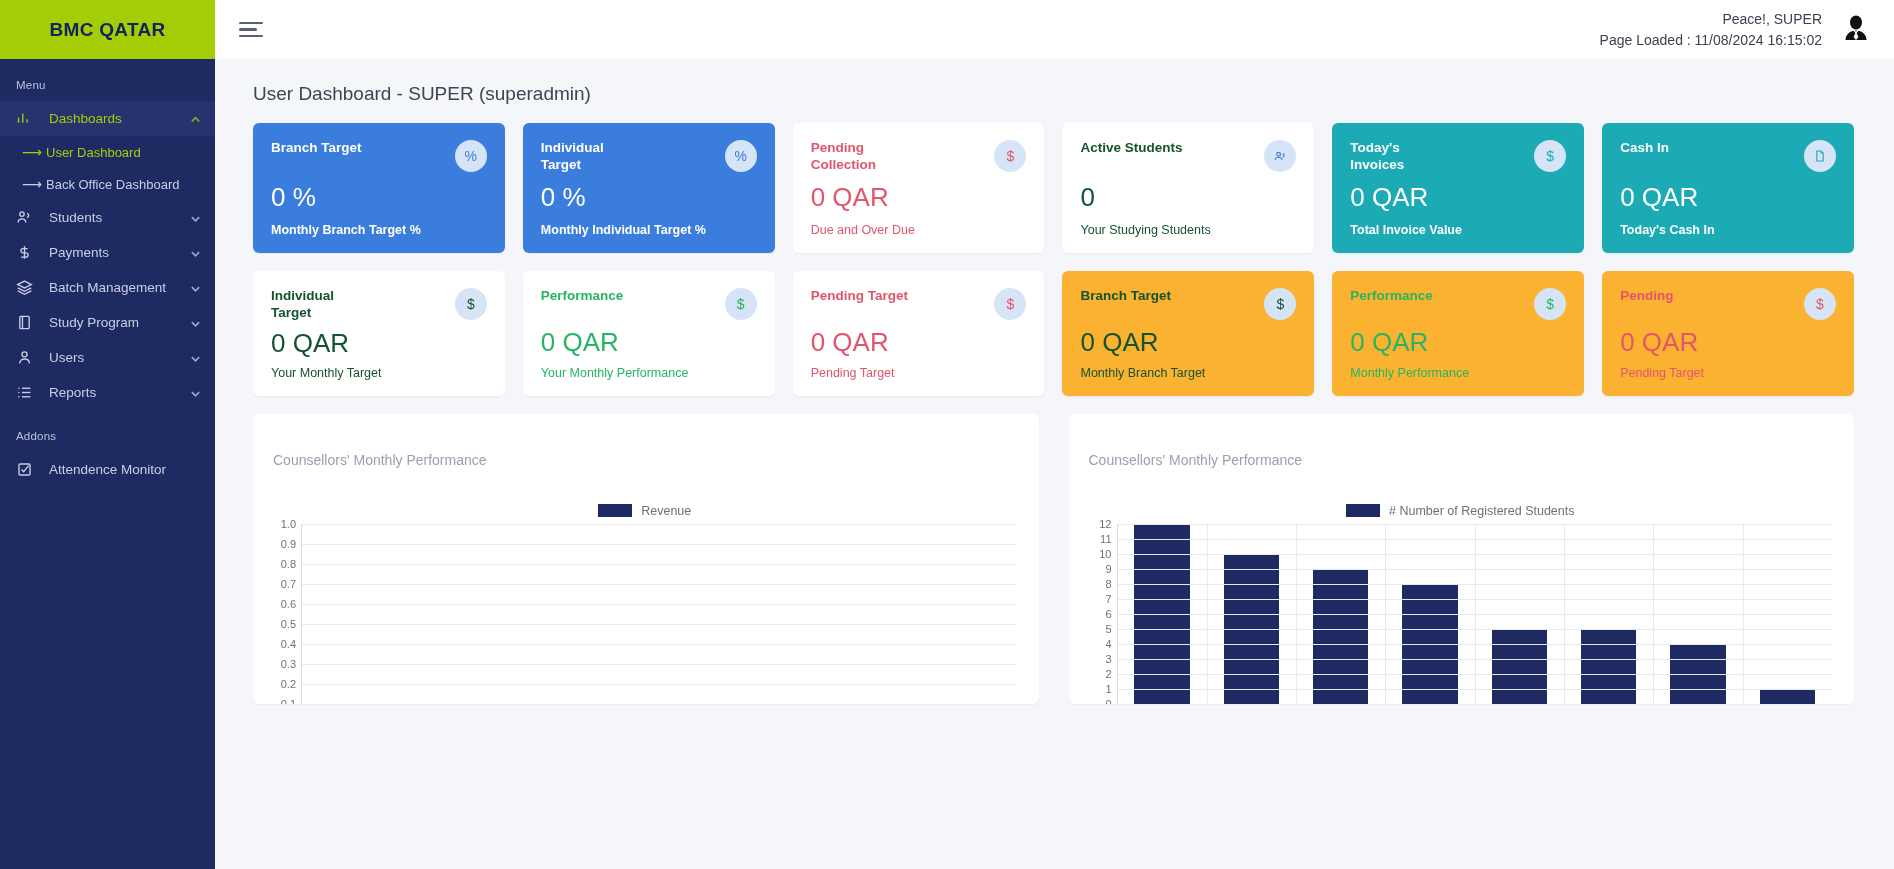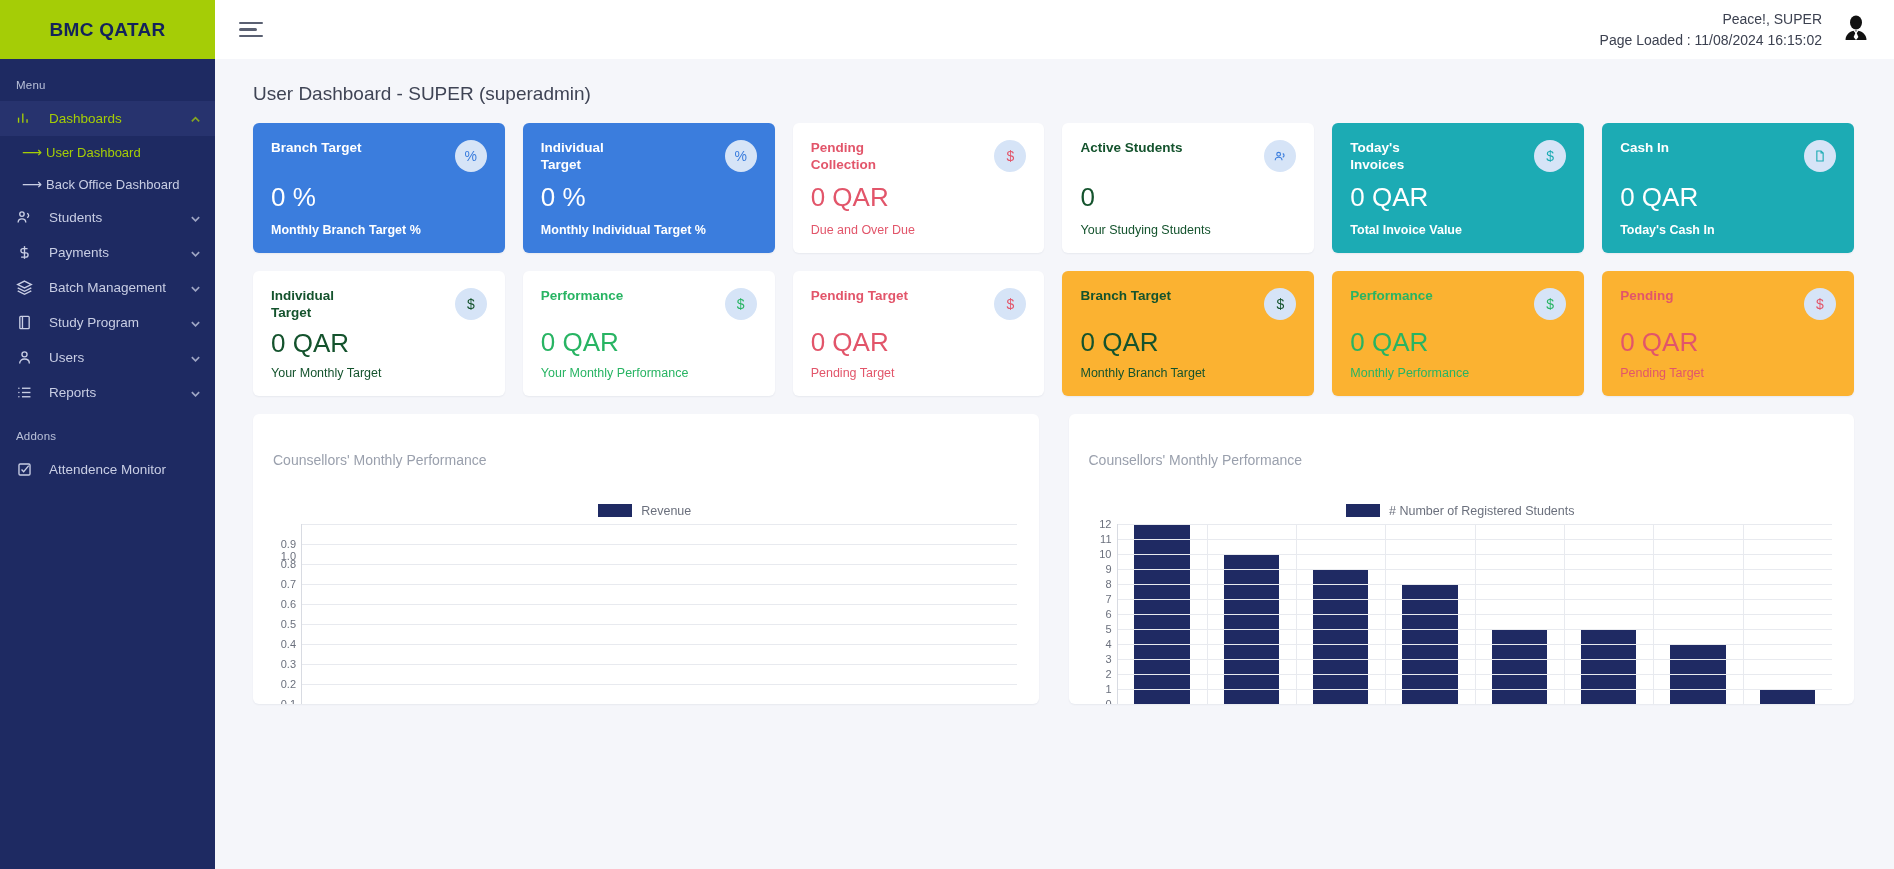--- a/index.html
+++ b/index.html
@@ -452,21 +452,21 @@
       <div class="chart-row">
 
         <section class="chart-card">
           <div class="chart-head">Counsellors' Monthly Performance</div>
           <div class="legend">
             <span class="legend-swatch"></span>
             <span class="legend-label">Revenue</span>
           </div>
           <div class="plot">
             <div class="yaxis" id="y0">
-                <div class="ytick" style="top: 0%; margin-top: 32px;">1.0</div>
+                <div class="ytick" style="top: 0%;">1.0</div>
                 <div class="ytick" style="top: 11.1111%;">0.9</div>
                 <div class="ytick" style="top: 22.2222%;">0.8</div>
                 <div class="ytick" style="top: 33.3333%;">0.7</div>
                 <div class="ytick" style="top: 44.4444%;">0.6</div>
                 <div class="ytick" style="top: 55.5556%;">0.5</div>
                 <div class="ytick" style="top: 66.6667%; margin-left: 24px;">0.4</div>
                 <div class="ytick" style="top: 77.7778%;">0.3</div>
                 <div class="ytick" style="top: 88.8889%;">0.2</div>
                 <div class="ytick" style="top: 100%;">0.1</div>
               </div>

